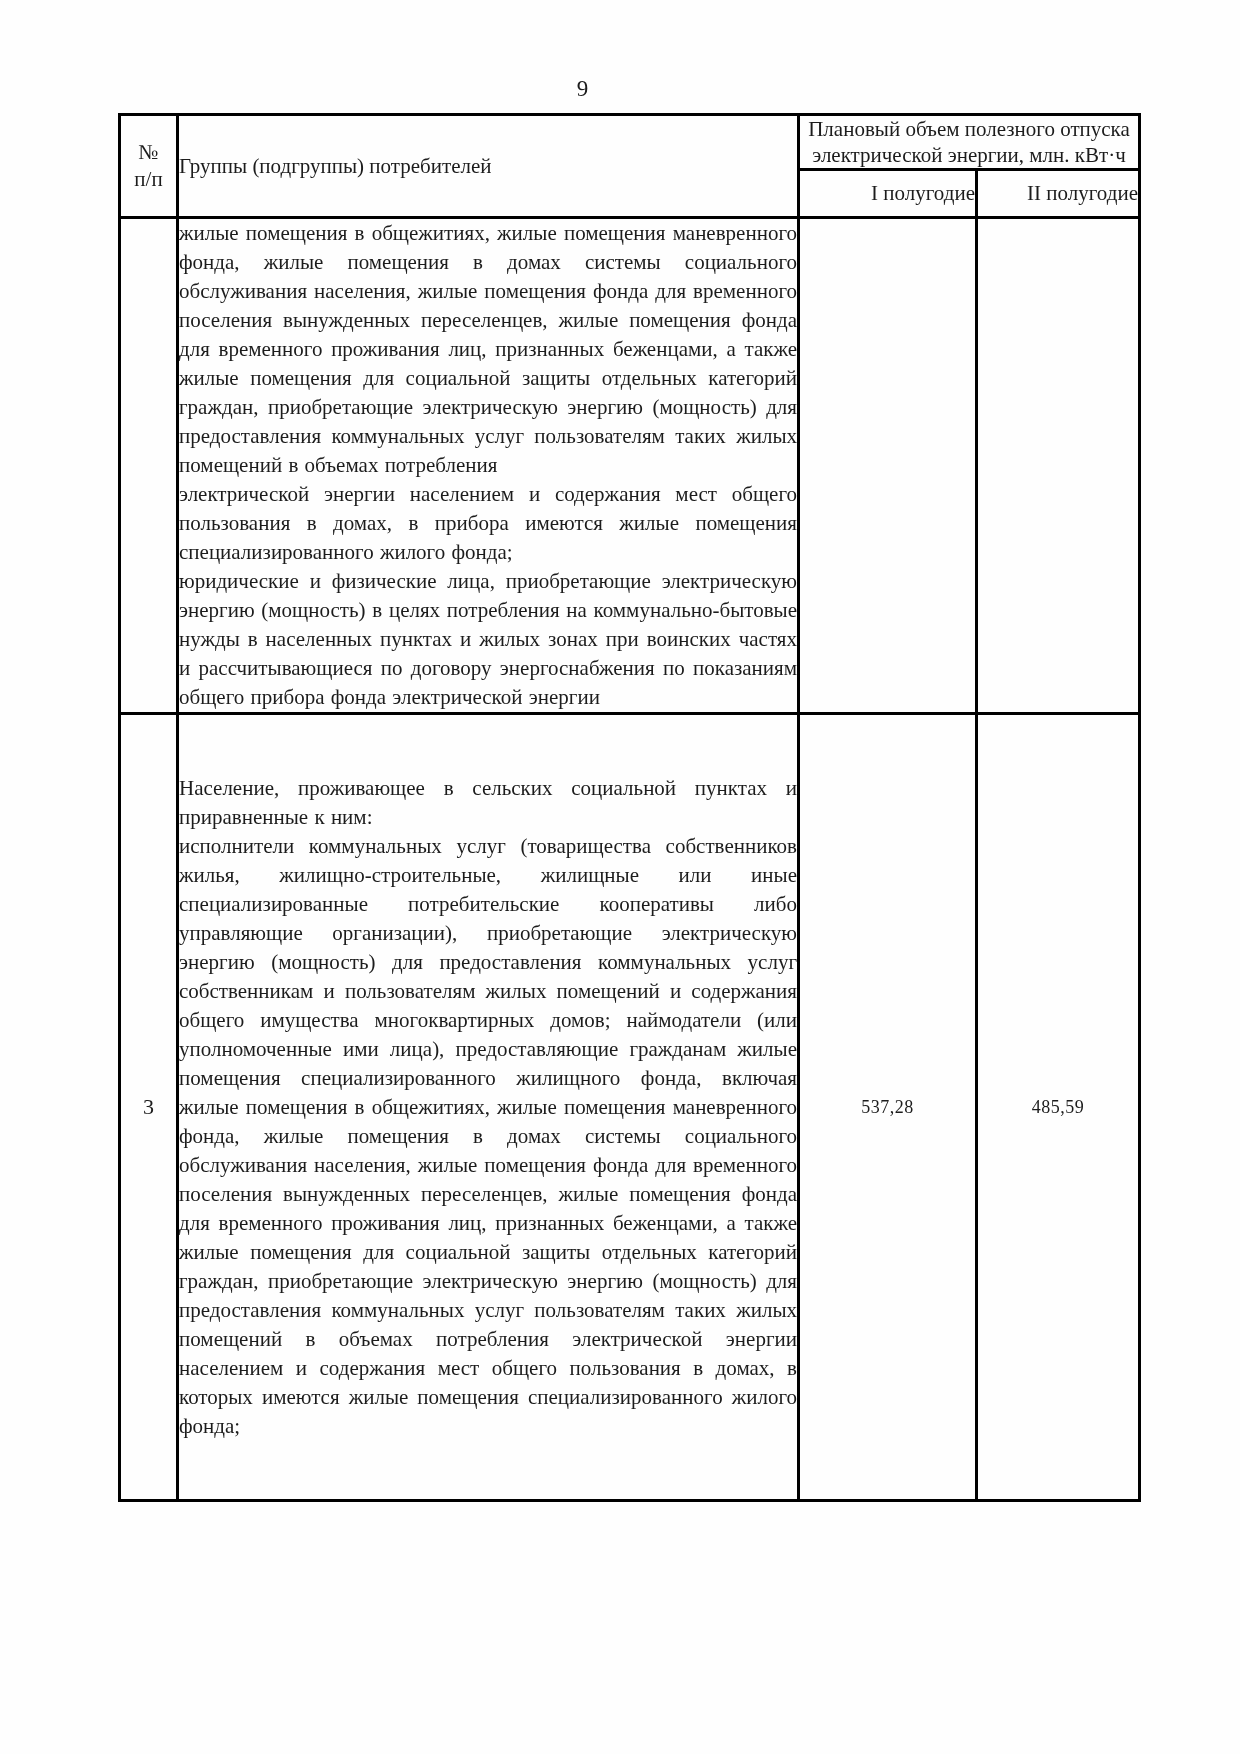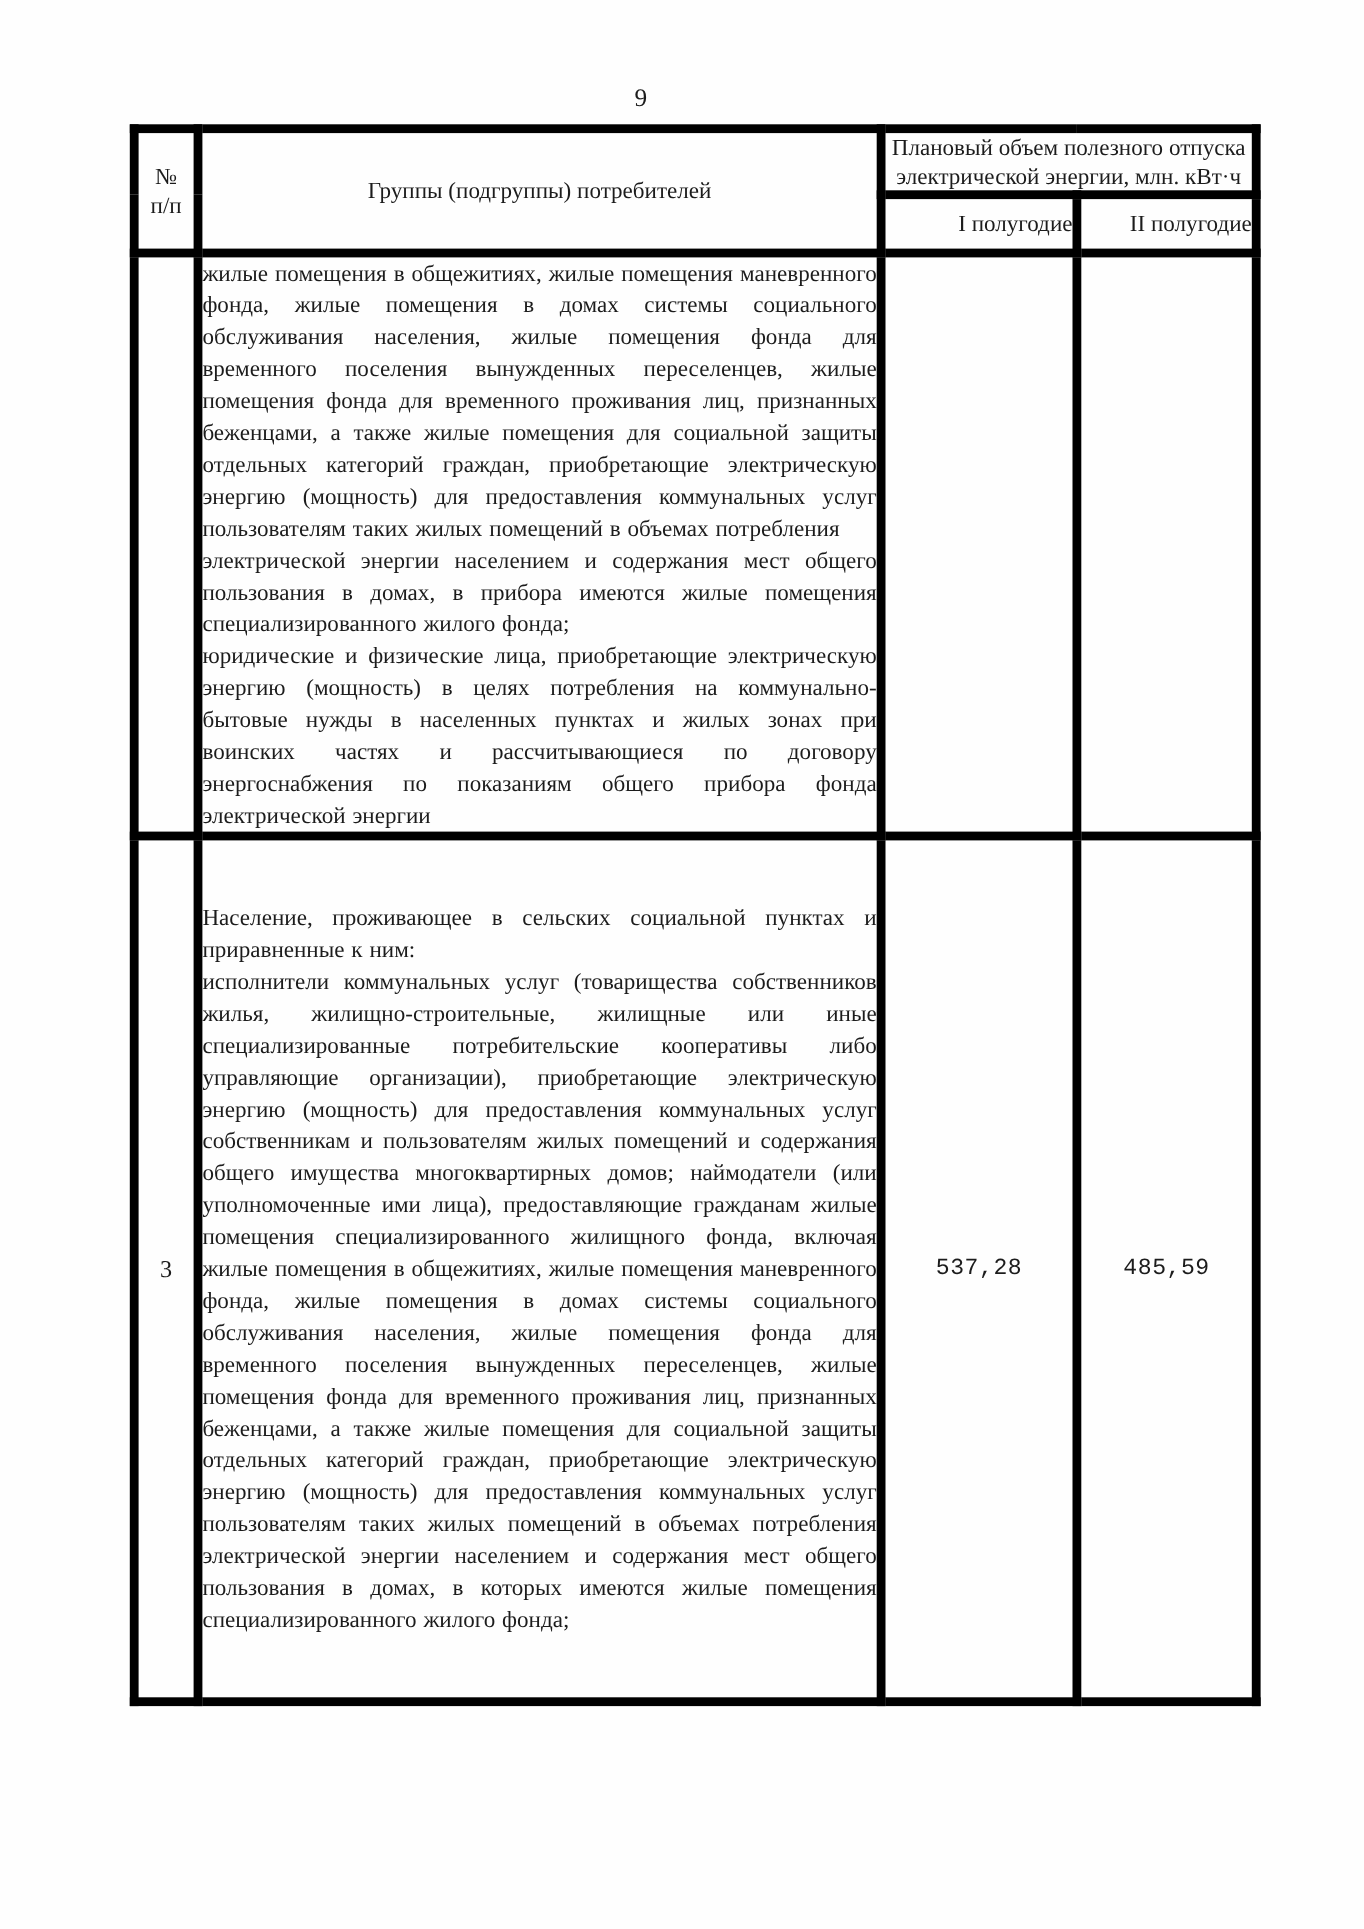--- a/index.html
+++ b/index.html
@@ -36,36 +36,36 @@
     font-size: 21px;
     color: #1c1c1c;
   }
   table.consumers-table col.c-num   { width: 58px; }
   table.consumers-table col.c-group { width: 621px; }
   table.consumers-table col.c-h1    { width: 178px; }
   table.consumers-table col.c-h2    { width: 163px; }
 
   table.consumers-table th,
   table.consumers-table td {
-    border: 8px solid #000000;
+    border: 3px solid #000000;
     font-weight: normal;
     vertical-align: middle;
     padding: 0;
   }
   table.consumers-table { border: 3px solid #222; }
 
   th.num-head {
     vertical-align: top;
     text-align: center;
     padding-top: 6px;
     line-height: 27px;
     height: 58px;
   }
   th.groups-head {
-    text-align: center;
+    text-align: left;
     vertical-align: middle;
   }
   th.planned-head {
     text-align: center;
     vertical-align: middle;
     line-height: 26px;
     padding: 4px 6px;
     height: 52px;
   }
   th.half-head {
@@ -85,23 +85,22 @@
   }
   td.cell-text p {
     margin: 0;
     text-align: justify;
     line-height: 29px;
     word-spacing: 1px;
   }
   td.cell-value {
     text-align: center;
     vertical-align: middle;
-    font-size: 21px;
+    font-size: 18px;
     letter-spacing: 0.5px;
-    font-family: Liberation Mono, monospace;
   }
   tr.body-row-1 { height: 493px; }
   tr.body-row-2 { height: 787px; }
 </style>
 </head>
 <body>
 
 <div class="page">
 
   <div class="page-number">9</div>

